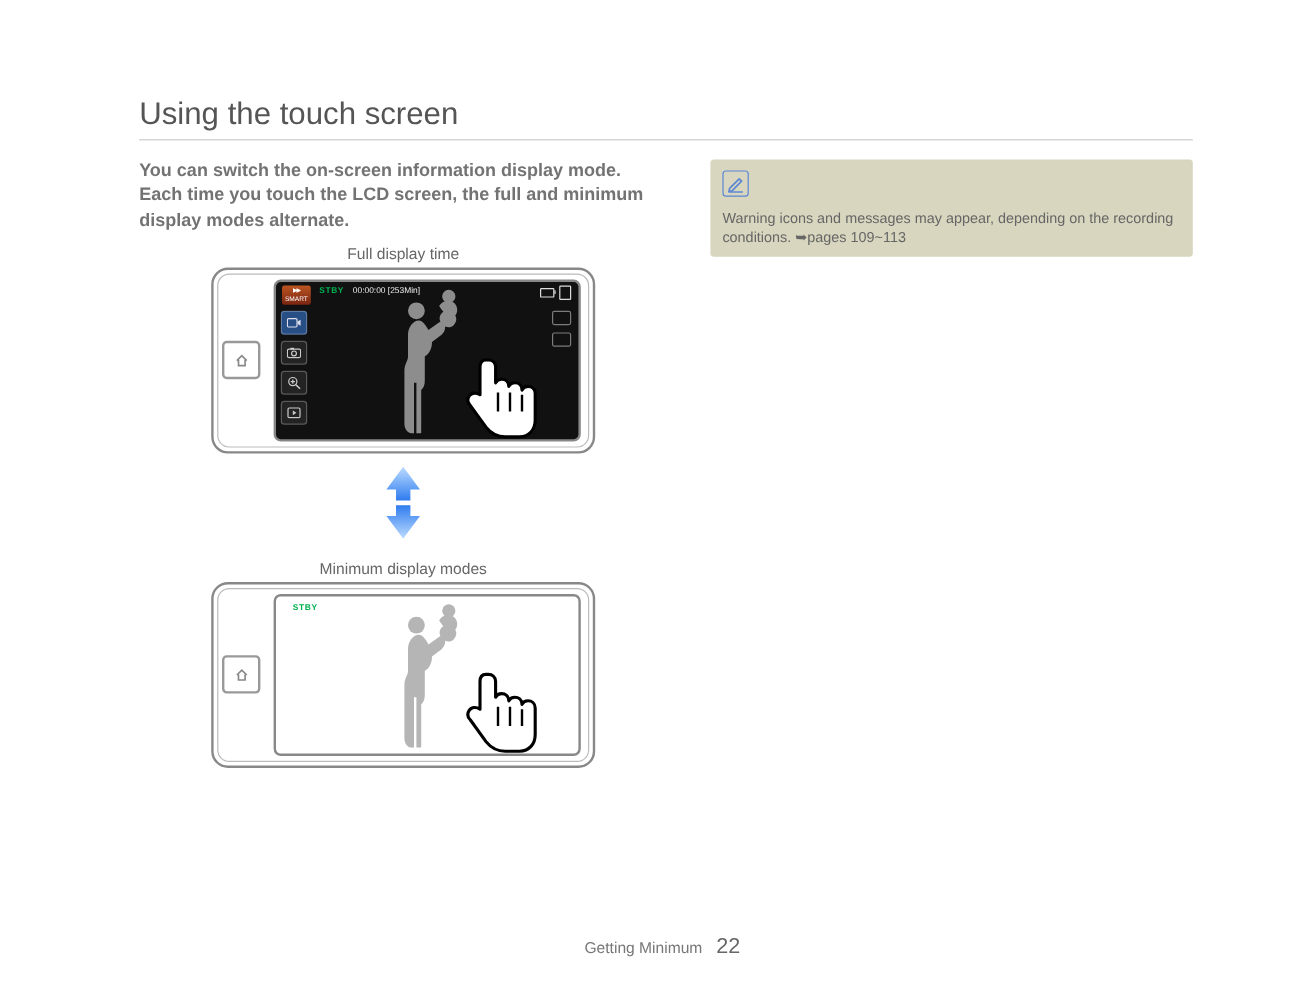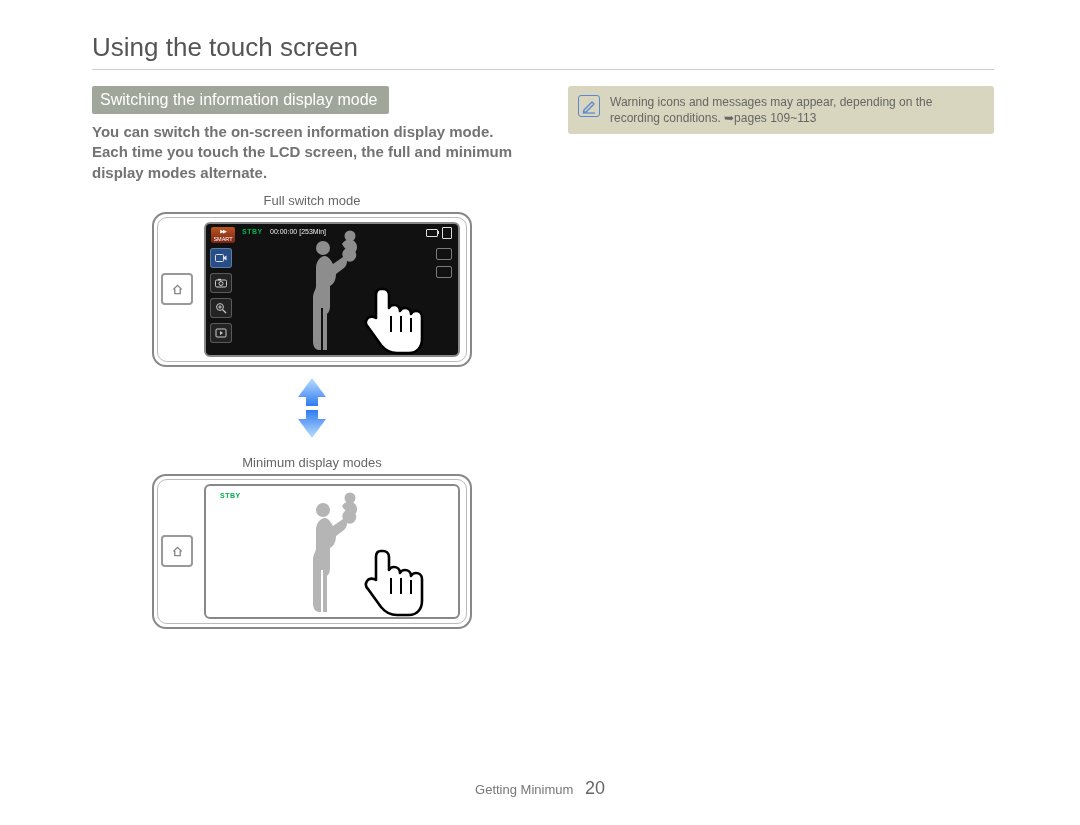--- a/index.html
+++ b/index.html
@@ -7,24 +7,25 @@
     padding: 0;
     width: 1080px;
     height: 825px;
     background: #ffffff;
     font-family: "Helvetica Neue", Helvetica, Arial, sans-serif;
     font-weight: 300;
     color: #555;
     position: relative;
   }
   .page {
-    padding: 32px 86px 0 92px;
+    padding: 79px 86px 0 92px;
     position: relative;
     height: 100%;
     box-sizing: border-box;
+    margin-left: 24px;
   }
   .title {
     font-size: 26px;
     color: #555;
     font-weight: 300;
     margin-bottom: 8px;
     border-bottom: 1px solid #ccc;
     padding-bottom: 6px;
   }
   .cols {
@@ -50,20 +51,21 @@
     color: #737373;
     font-weight: 700;
   }
   .note-box {
     background: #D8D6BE;
     border-radius: 3px;
     display: flex;
     align-items: flex-start;
     padding: 8px 10px;
     gap: 10px;
+    flex-direction: column;
   }
   .note-icon {
     width: 22px; height: 22px;
     flex: 0 0 22px;
     border: 1.5px solid #5B87D4;
     border-radius: 3px;
     position: relative;
     box-sizing: border-box;
     margin-top: 1px;
   }
@@ -200,26 +202,25 @@
 </style>
 </head>
 <body>
 
 <div class="page">
 
   <div class="title">Using the touch screen</div>
 
   <div class="cols">
     <div class="col-left">
-      <div class="subhead-band">Switching the information display mode</div>
       <div class="body-text" style="white-space: pre-line;">You can switch the on-screen information display mode.
 Each time you touch the LCD screen, the full and minimum display modes alternate.</div>
 
       <div class="device-wrap">
-        <div class="caption">Full switch mode</div>
+        <div class="caption">Full display time</div>
 
         <div class="device">
           <div class="inner-border"></div>
           <div class="home-slot">
             <div class="home-btn">
               <svg class="home-glyph" viewBox="0 0 12 12">
                   <path d="M1.5 6 L6 1.5 L10.5 6 M3 5.5 V10.5 H9 V5.5"></path>
                 </svg>
             </div>
           </div>
@@ -353,15 +354,15 @@
               <line x1="2" y1="15" x2="14" y2="15" stroke="#5B87D4" stroke-width="1.2"></line>
             </svg>
         </div>
         <div class="note-text">Warning icons and messages may appear, depending on the recording conditions. ➥pages 109~113</div>
       </div>
     </div>
   </div>
 
   <div class="footer">
     <span>Getting Minimum</span>
-    <span class="pg">20</span>
+    <span class="pg">22</span>
   </div>
 </div>
 
 </body></html>

